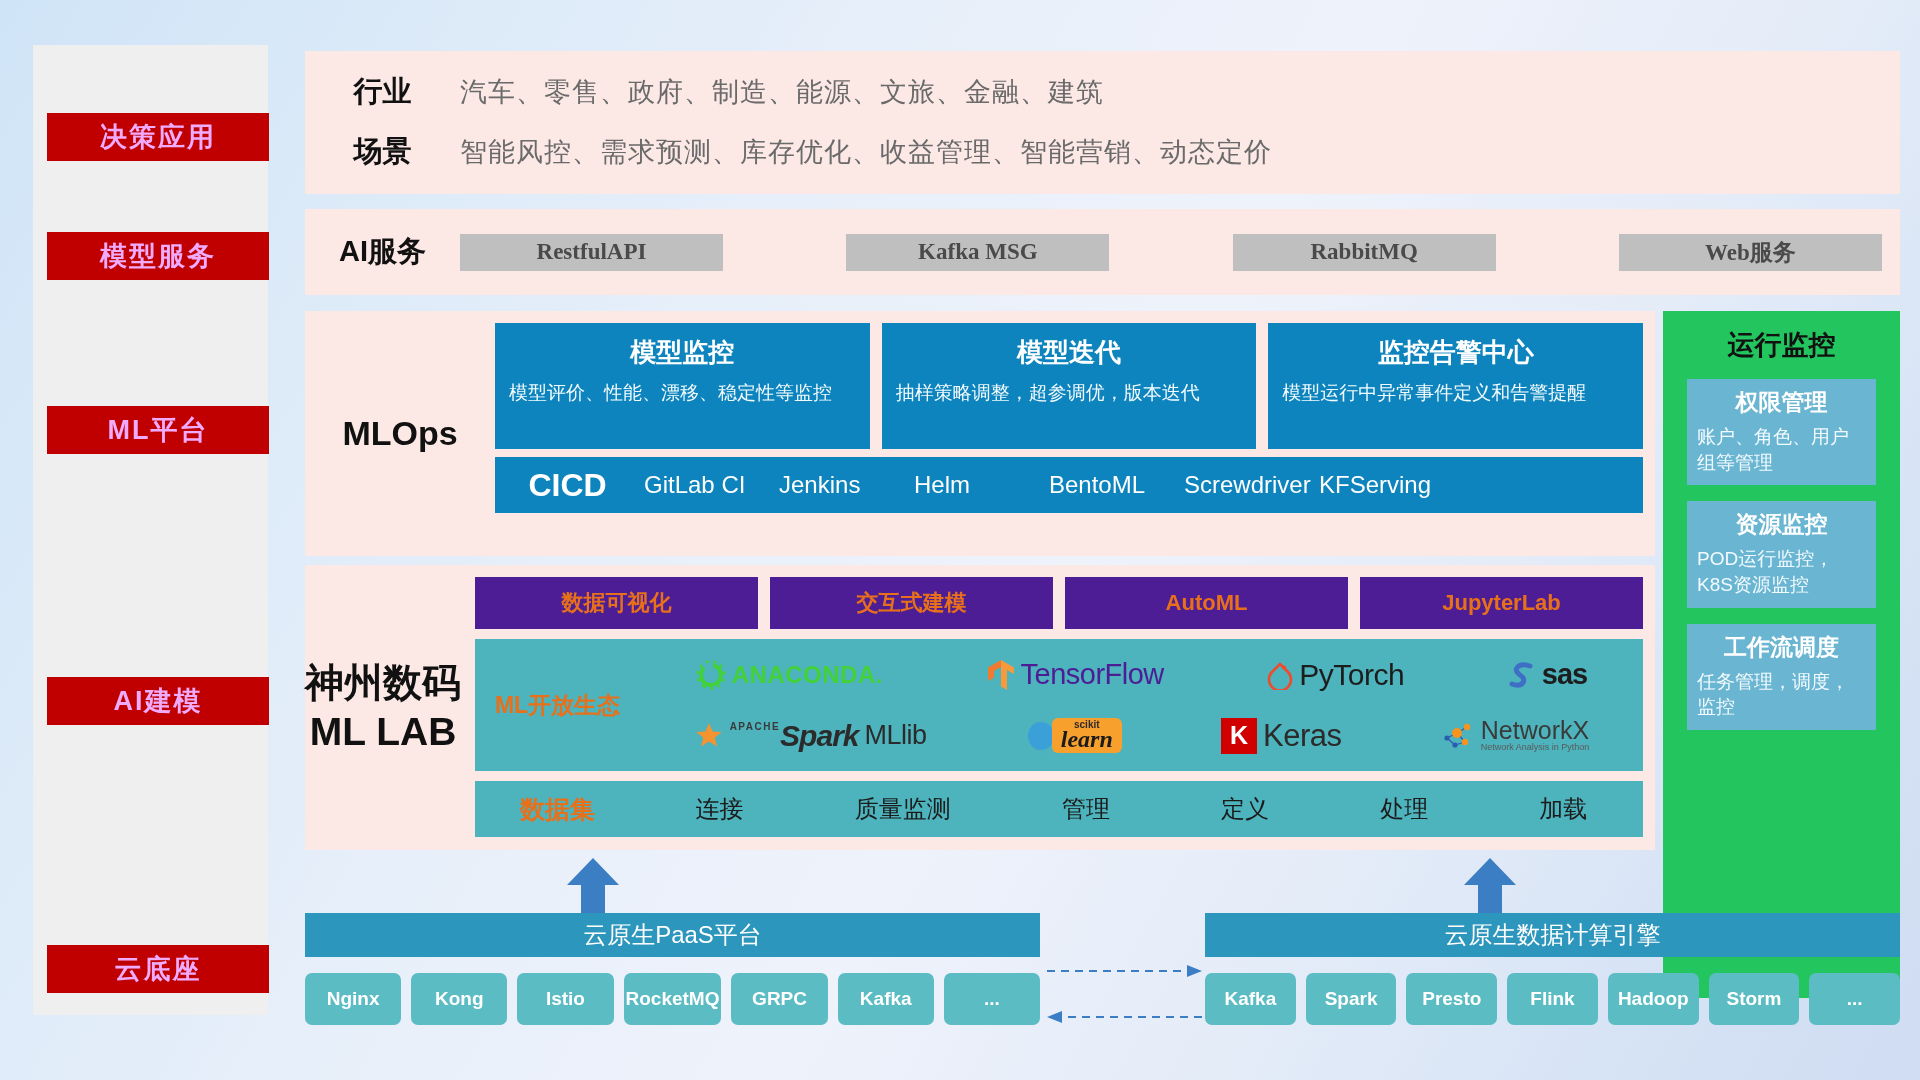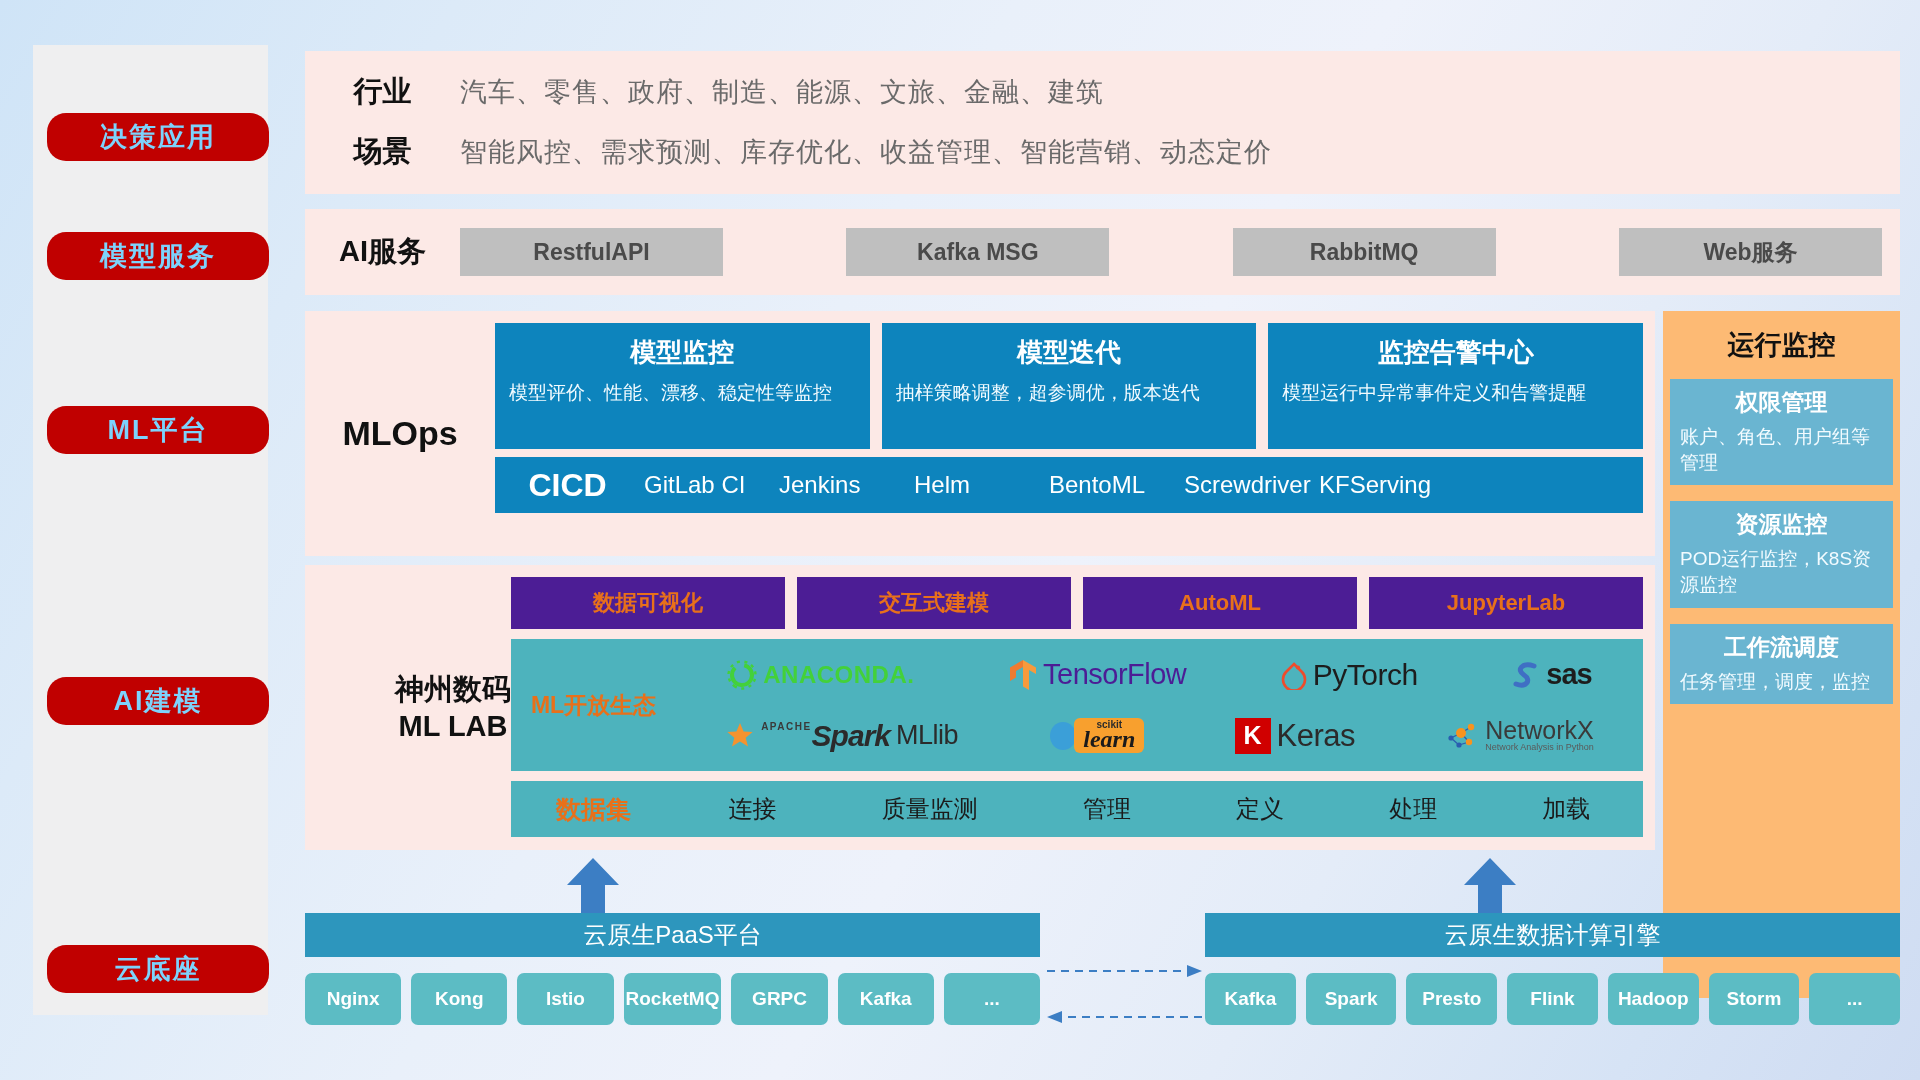--- a/index.html
+++ b/index.html
@@ -18,22 +18,22 @@
     position: absolute;
     left: 33px; top: 45px;
     width: 235px; height: 970px;
     background: #efeff0;
   }
   .stage-pill {
     position: absolute;
     left: 47px;
     width: 222px; height: 48px;
     background: #c00000;
-    border-radius: 19px;
-    color: #7dd3fc;
+    border-radius: 0;
+    color: #f0abfc;
     font-size: 27px; font-weight: bold;
     display: flex; align-items: center; justify-content: center;
     letter-spacing: 2px;
   }
   .stage-pill.s0 { top: 113px; }
   .stage-pill.s1 { top: 232px; }
   .stage-pill.s2 { top: 406px; }
   .stage-pill.s3 { top: 677px; }
   .stage-pill.s4 { top: 945px; }
 
@@ -55,24 +55,24 @@
   }
   .band-apps .rowvals {
     font-size: 27px; color: #6a6a6a; letter-spacing: 1px;
   }
 
   
   .band-ai { left: 0px; top: 209px; width: 1595px; height: 86px; display: flex; align-items: center; }
   .band-ai .lbl { width: 155px; text-align: center; font-size: 29px; font-weight: bold; color: #111; }
   .band-ai .chips { flex: 1; display: flex; gap: 0; justify-content: space-between; padding-right: 18px; }
   .chip-grey {
-    width: 263px; height: 48px;
+    width: 263px; height: 37px;
     background: #bfbfbf; color: #4a4a4a;
     font-size: 23px; font-weight: bold;
-    display: flex; align-items: center; justify-content: center;
+    display: flex; align-items: center; justify-content: center; font-family: Liberation Serif, serif;
   }
 
   
   .band-mlops { left: 0px; top: 311px; width: 1350px; height: 245px; display: flex; }
   .band-mlops .lbl {
     width: 190px; display: flex; align-items: center; justify-content: center;
     font-size: 34px; font-weight: bold; color: #111;
   }
   .mlops-right { flex: 1; padding: 12px 12px 10px 0; display: flex; flex-direction: column; gap: 8px; }
   .mlops-cards { display: flex; gap: 12px; height: 126px; }
@@ -88,22 +88,22 @@
   .cicd-bar .cicd-title { width: 145px; text-align: center; font-size: 32px; font-weight: bold; }
   .cicd-bar .cicd-items { flex: 1; display: flex; }
   .cicd-bar .ci {
     flex: 1; font-size: 24px; text-align: left; line-height: 1.35;
     max-width: 135px; word-break: break-all; padding-left: 4px;
   }
 
   
   .band-lab { left: 0px; top: 565px; width: 1350px; height: 285px; display: flex; }
   .band-lab .lbl {
-    width: 206px; display: flex; align-items: center; justify-content: flex-end;
-    font-size: 29px; font-weight: bold; color: #111; text-align: center; line-height: 1.25;
+    width: 170px; display: flex; align-items: center; justify-content: flex-start;
+    font-size: 39px; font-weight: bold; color: #111; text-align: center; line-height: 1.25;
   }
   .lab-right { flex: 1; padding: 12px 12px 12px 0; display: flex; flex-direction: column; gap: 10px; }
   .lab-tools { display: flex; gap: 12px; height: 52px; }
   .lab-tool {
     flex: 1; background: #4c1d95; color: #e8701a;
     font-size: 22px; font-weight: bold;
     display: flex; align-items: center; justify-content: center;
   }
   .eco {
     height: 132px; background: #4db3bd; display: flex; align-items: center;
@@ -121,22 +121,22 @@
     height: 56px; background: #4db3bd; display: flex; align-items: center;
   }
   .data-bar .dlbl { width: 165px; text-align: center; color: #e8701a; font-size: 25px; font-weight: bold; }
   .data-bar .ditems { flex: 1; display: flex; justify-content: space-around; }
   .data-bar .di { font-size: 24px; color: #1b1b1b; }
 
   
   .monitor {
     position: absolute; left: 1358px; top: 311px;
     width: 237px; height: 687px;
-    background: #fdba74;
-    padding: 12px 7px;
+    background: #22c55e;
+    padding: 12px 24px;
   }
   .monitor .mt {
     text-align: center; font-size: 27px; font-weight: bold; color: #111;
     margin-bottom: 16px; margin-top: 4px;
   }
   .mon-card {
     background: #6ab5d1; color: #fff; padding: 8px 10px 10px; margin-bottom: 16px;
   }
   .mon-card .h { text-align: center; font-size: 23px; font-weight: bold; margin-bottom: 6px; }
   .mon-card .b { font-size: 19px; line-height: 1.35; color: #f2fbff; }

